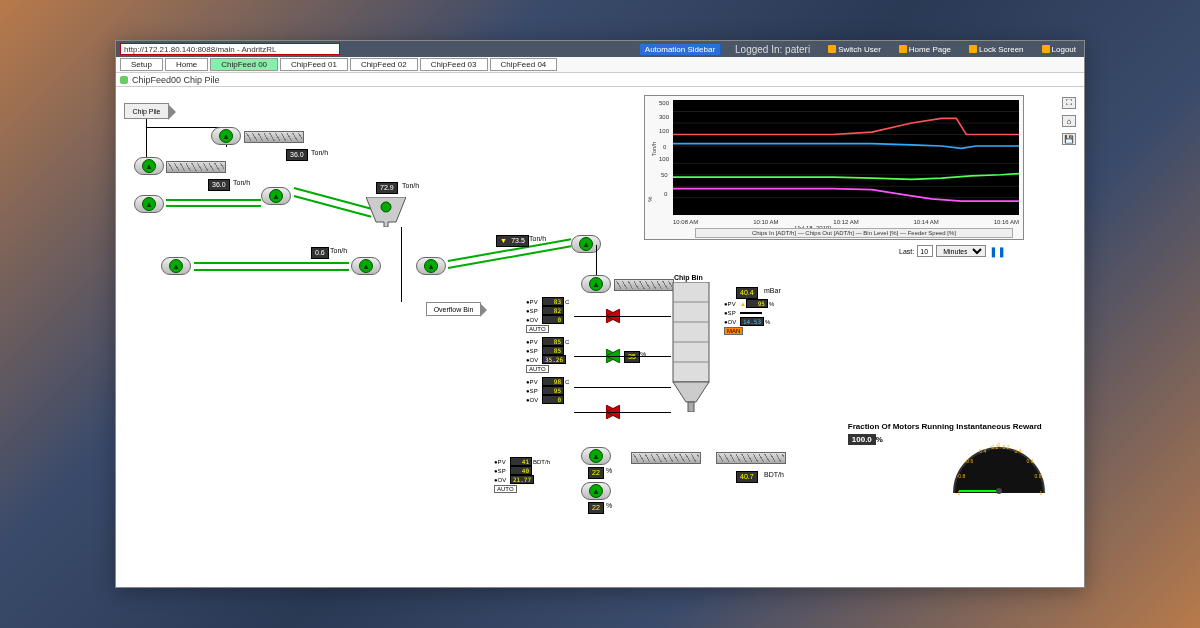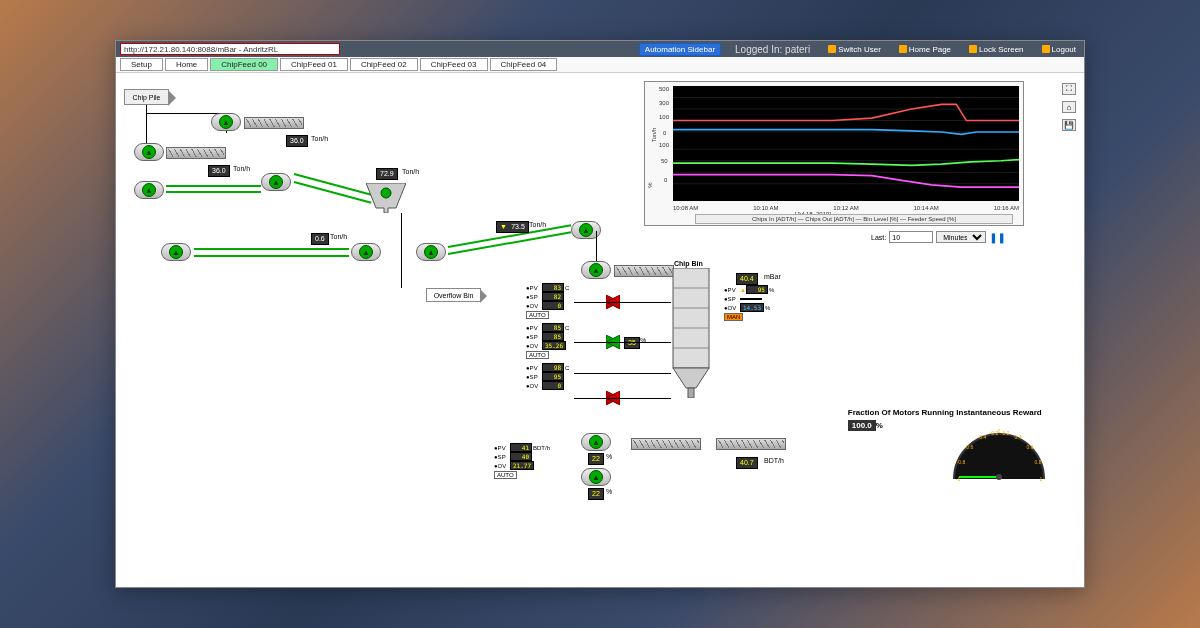--- a/index.html
+++ b/index.html
@@ -47,21 +47,21 @@
 .pline.h{height:1px}
 .chart{position:absolute;right:60px;top:8px;width:380px;height:145px;border:1px solid #888;background:#f8f8f8}
 .chart-inner{position:absolute;left:28px;top:4px;right:4px;bottom:24px;background:#000}
 .chart-axis{position:absolute;font-size:6px;color:#333}
 .chart-legend{position:absolute;bottom:1px;left:50px;right:10px;font-size:6px;text-align:center;color:#333;border:1px solid #aaa;padding:1px;background:#eee}
 .chart-time{position:absolute;bottom:14px;left:28px;right:4px;font-size:6px;color:#333;display:flex;justify-content:space-between}
 .chart-side{position:absolute;right:8px;top:10px;display:flex;flex-direction:column;gap:6px}
 .cs-btn{width:14px;height:12px;border:1px solid #888;background:#eee;font-size:8px;display:flex;align-items:center;justify-content:center}
 .last-ctrl{position:absolute;right:78px;top:158px;font-size:7px;display:flex;align-items:center;gap:3px}
 .last-ctrl input,.last-ctrl select{font-size:7px;height:12px;border:1px solid #888;padding:0 2px}
-.last-ctrl input{width:44px}
+.last-ctrl input{width:16px}
 .last-ctrl select{width:50px}
 .pv-block{position:absolute;font-size:6px}
 .pv-row{display:flex;align-items:center;height:9px}
 .pv-lbl{width:16px;color:#000}
 .pv-val{background:#333;color:#ff0;padding:0 2px;min-width:22px;text-align:right;font-family:monospace;border:1px solid #000}
 .pv-unit{color:#000;padding-left:1px}
 .mode{background:#fff;color:#000;font-size:6px;padding:0 2px;border:1px solid #666;margin-top:1px;display:inline-block}
 .mode.man{background:#f80}
 .valve{position:absolute;width:14px;height:14px}
 .valve svg{width:100%;height:100%}
@@ -72,21 +72,21 @@
 .gauge{position:absolute;right:30px;top:335px;width:110px;text-align:center}
 .gauge-title{font-size:8px;font-weight:bold;margin-bottom:2px}
 .gauge-dial{width:110px;height:70px;position:relative}
 </style>
 </head>
 <body>
 
 <div class="window">
 
   <div class="toolbar1">
-    <div class="addr">http://172.21.80.140:8088/mBar - AndritzRL</div>
+    <div class="addr">http://172.21.80.140:8088/main - AndritzRL</div>
     <div class="tb1-right">
       <div class="btn-blue">Automation Sidebar</div>
       <div class="tb-txt">Logged In: pateri</div>
       <div class="tb-link">
           <span class="sm-icon"></span>
           <span>Switch User</span>
         </div>
       <div class="tb-link">
           <span class="sm-icon"></span>
           <span>Home Page</span>
@@ -106,20 +106,24 @@
   <div class="tabbar">
     <div class="tab">Setup</div>
     <div class="tab">Home</div>
     <div class="tab active">ChipFeed 00</div>
     <div class="tab">ChipFeed 01</div>
     <div class="tab">ChipFeed 02</div>
     <div class="tab">ChipFeed 03</div>
     <div class="tab">ChipFeed 04</div>
   </div>
 
+  <div class="subbar">
+    <div class="dot"></div>
+    <span>ChipFeed00 Chip Pile</span>
+  </div>
 
   <div class="canvas">
     <div class="chippile">Chip Pile</div>
 
     <div class="pline v" style="left:30px;top:32px;height:50px"></div>
     <div class="pline h" style="left:30px;top:40px;width:80px"></div>
     <div class="pline v" style="left:110px;top:40px;height:20px"></div>
 
     <div class="equip motor tri" style="left:95px;top:40px"></div>
     <div class="screw" style="left:128px;top:44px;width:60px"></div>

